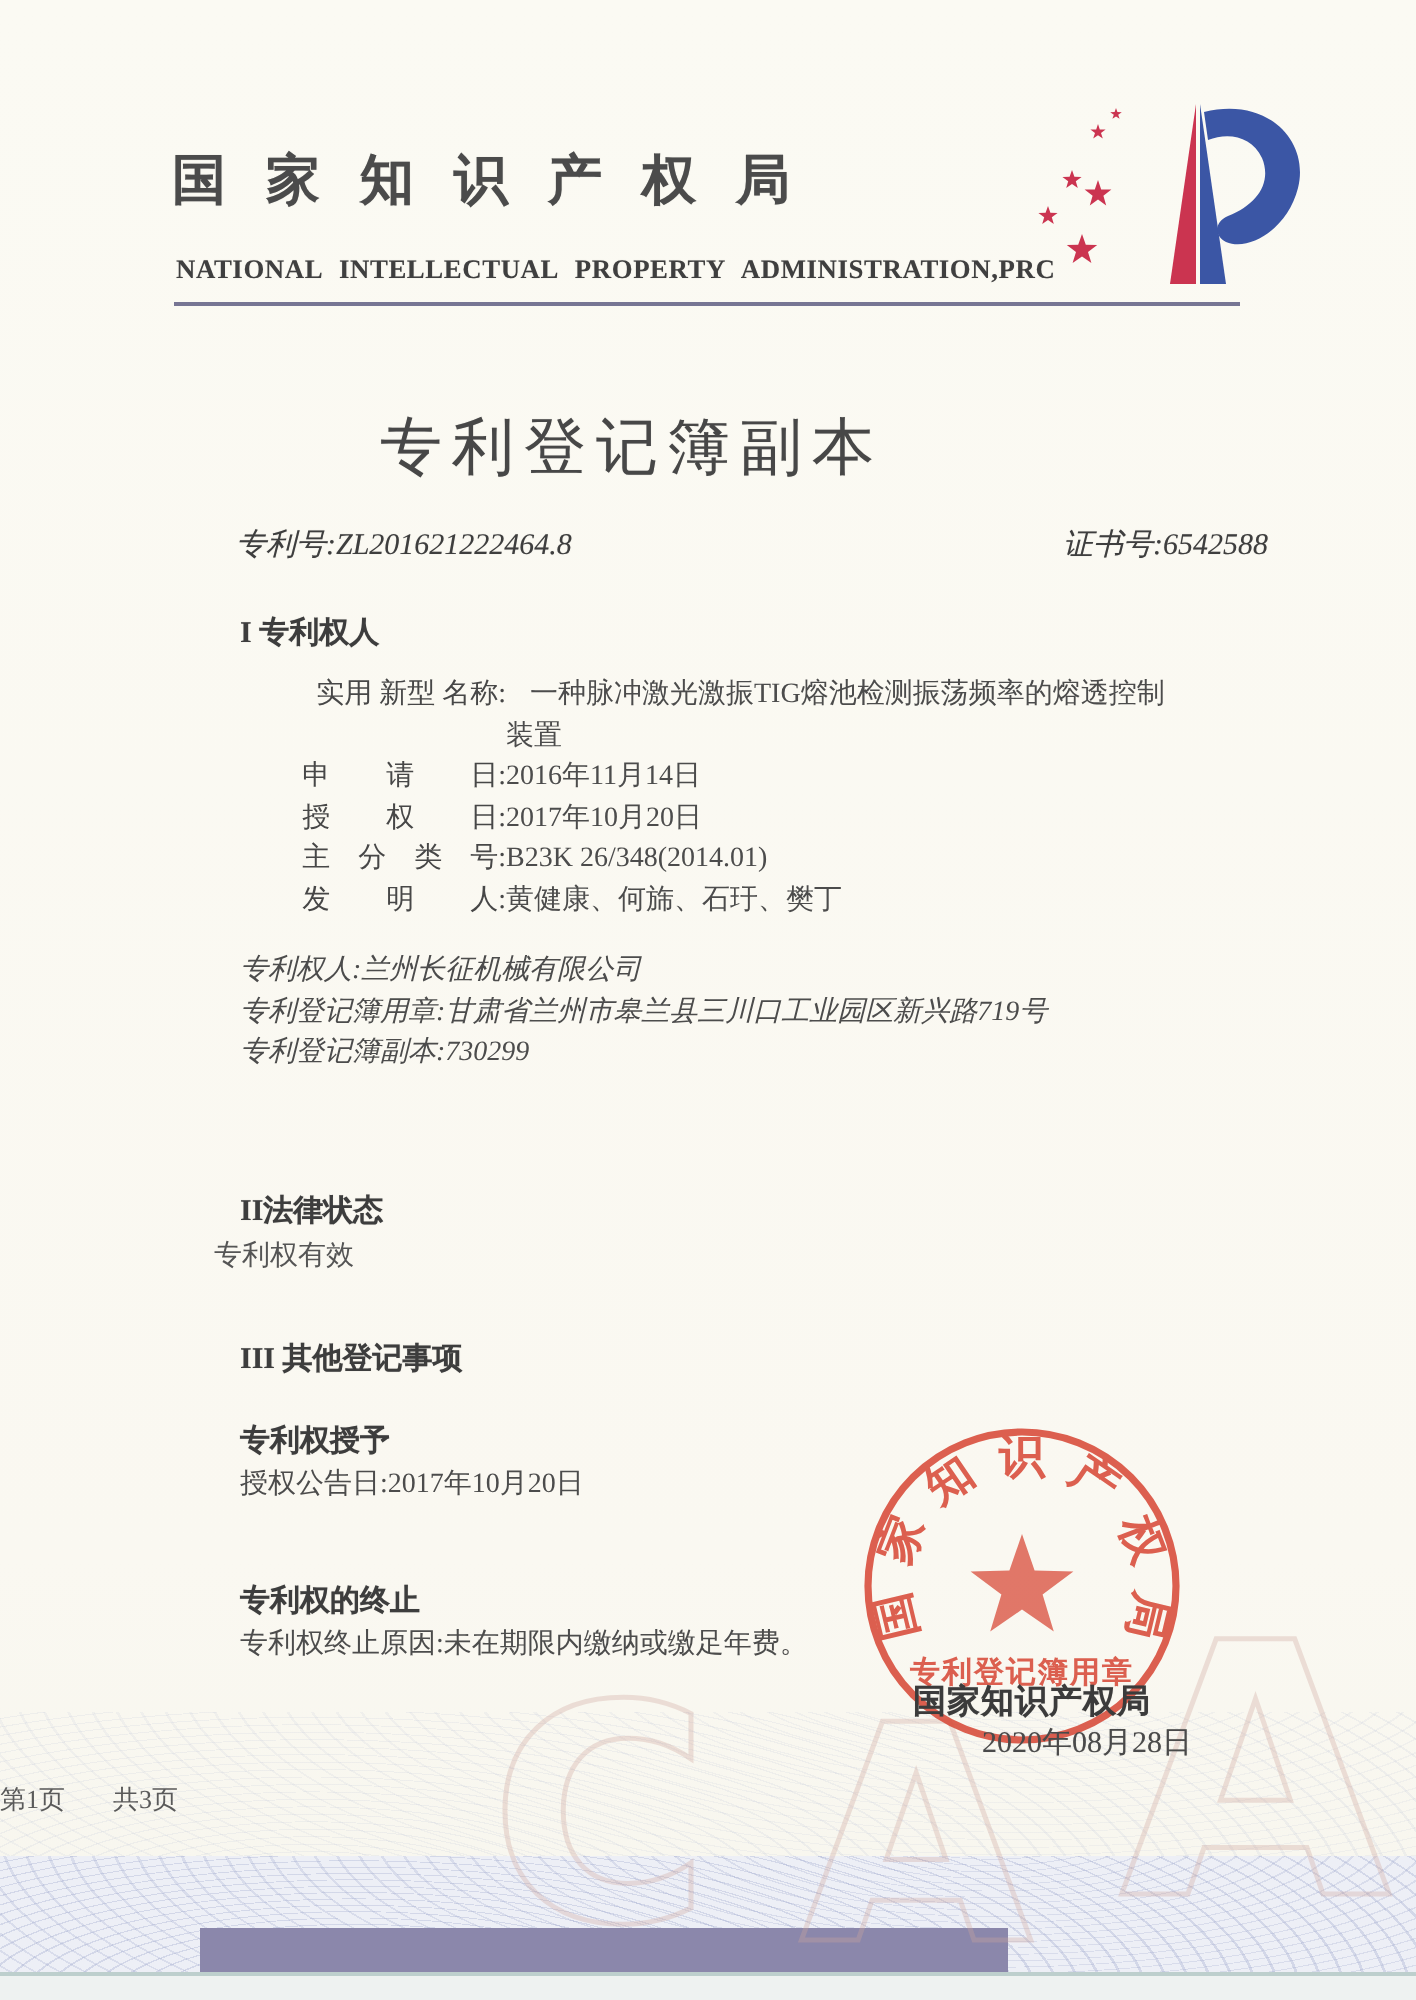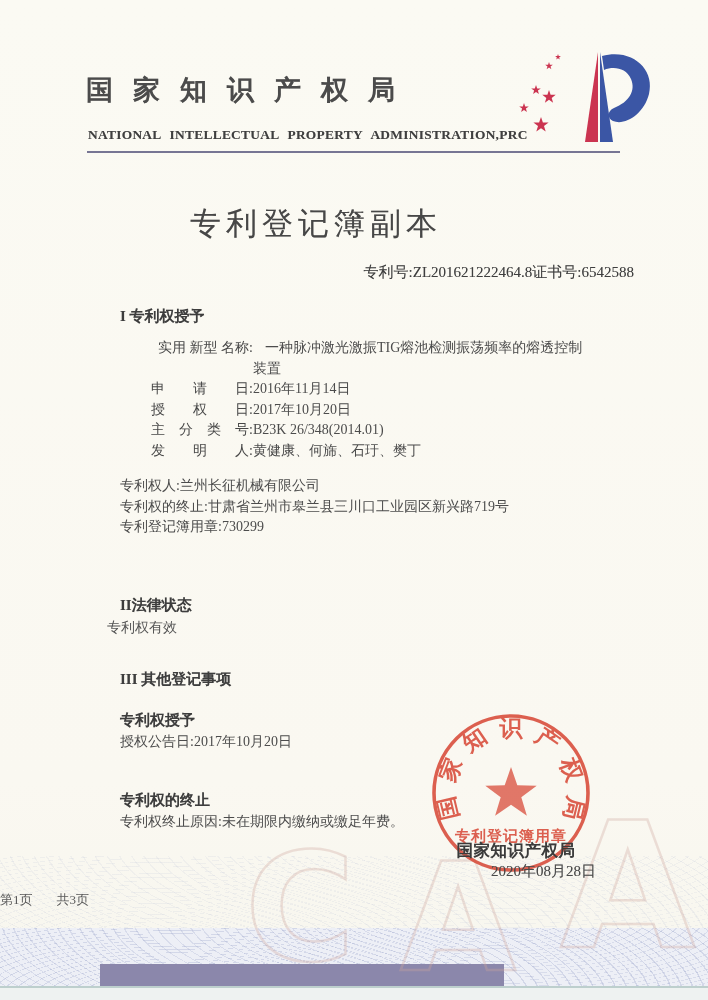--- a/index.html
+++ b/index.html
@@ -13,31 +13,31 @@
   .soft{text-shadow:0 0 .4px rgba(90,90,90,.4);}
 
   
   .org-cn{left:86px;top:72px;font-size:27px;font-weight:600;letter-spacing:20px;color:#4b4b4b;white-space:nowrap;}
   .org-en{left:88px;top:127px;font-size:13.4px;font-weight:bold;letter-spacing:.3px;word-spacing:5px;color:#3f3f3f;white-space:nowrap;}
   .divider{left:87px;top:151px;width:533px;height:2px;background:#5f5e82;opacity:.85;}
   .logo{left:503px;top:46px;width:160px;height:104px;}
 
   
   .doc-title{left:0;top:203px;width:632px;text-align:center;font-size:31px;letter-spacing:5px;color:#474747;}
-  .meta-row{left:118px;top:263px;width:516px;display:flex;justify-content:flex-end;font-size:15px;color:#3e3e3e;}
+  .meta-row{left:118px;top:263px;width:516px;display:flex;justify-content:space-between;font-size:15px;color:#3e3e3e;font-style:italic;}
 
   
   .h-bold{font-weight:bold;color:#3d3d3d;font-size:15px;white-space:nowrap;}
   .sec1-heading{left:120px;top:307px;}
   .bib{left:120px;top:338px;width:478px;font-size:14px;line-height:20.5px;}
   .bib-row{display:flex;align-items:flex-start;}
   .bib-label{width:133px;flex:0 0 133px;white-space:pre;color:#474747;text-align:right;}
   .bib-value{max-width:338px;color:#4c4c4c;}
   .bib-value.name{text-indent:12px;width:336px;}
-  .patentee{left:120px;top:476px;font-size:14px;line-height:20.6px;color:#4c4c4c;white-space:nowrap;}
+  .patentee{left:120px;top:476px;font-size:14px;line-height:20.6px;color:#4c4c4c;white-space:nowrap;font-style:italic;}
   .sec2-heading{left:120px;top:596px;}
   .sec2-status{left:107px;top:619px;font-size:14px;color:#555;}
   .sec3-heading{left:120px;top:670px;text-align:right;}
   .grant-h{left:120px;top:711px;}
   .grant-line{left:120px;top:733px;font-size:14px;color:#4c4c4c;}
   .term-h{left:120px;top:791px;}
   .term-line{left:120px;top:813px;font-size:14px;color:#4c4c4c;text-align:center;}
 
   
   .seal{left:426px;top:708px;width:170px;height:170px;z-index:2;opacity:.88;}
@@ -97,21 +97,21 @@
     <polygon class="lstar" fill="#cb3450" points="46.0,44.0 47.6,48.7 52.7,48.8 48.7,51.9 50.1,56.7 46.0,53.8 41.9,56.7 43.3,51.9 39.3,48.8 44.4,48.7"></polygon>
     <polygon class="lstar" fill="#cb3450" points="38.0,71.0 39.9,76.4 45.6,76.5 41.0,80.0 42.7,85.5 38.0,82.2 33.3,85.5 35.0,80.0 30.4,76.5 36.1,76.4"></polygon>
   </svg>
 
   <div class="abs doc-title soft">专利登记簿副本</div>
   <div class="abs meta-row">
     <span class="soft">专利号:ZL201621222464.8</span>
     <span class="soft">证书号:6542588</span>
   </div>
 
-  <div class="abs h-bold sec1-heading soft">I 专利权授予</div>
+  <div class="abs h-bold sec1-heading soft">I 专利权人</div>
   <div class="abs bib">
     <div class="bib-row">
       <span class="bib-label">实用 新型 名称:</span>
       <span class="bib-value name">一种脉冲激光激振TIG熔池检测振荡频率的熔透控制装置</span>
     </div>
     <div class="bib-row">
       <span class="bib-label">申　　请　　日:</span>
       <span class="bib-value">2016年11月14日</span>
     </div>
     <div class="bib-row">
@@ -123,22 +123,22 @@
       <span class="bib-value">B23K 26/348(2014.01)</span>
     </div>
     <div class="bib-row">
       <span class="bib-label">发　　明　　人:</span>
       <span class="bib-value">黄健康、何旆、石玗、樊丁</span>
     </div>
   </div>
 
   <div class="abs patentee">
     <div>专利权人:兰州长征机械有限公司</div>
-    <div>专利权的终止:甘肃省兰州市皋兰县三川口工业园区新兴路719号</div>
-    <div>专利登记簿用章:730299</div>
+    <div>专利登记簿用章:甘肃省兰州市皋兰县三川口工业园区新兴路719号</div>
+    <div>专利登记簿副本:730299</div>
   </div>
 
   <div class="abs h-bold sec2-heading soft">II法律状态</div>
   <div class="abs sec2-status">专利权有效</div>
 
   <div class="abs h-bold sec3-heading soft">III 其他登记事项</div>
   <div class="abs h-bold grant-h soft">专利权授予</div>
   <div class="abs grant-line">授权公告日:2017年10月20日</div>
   <div class="abs h-bold term-h soft">专利权的终止</div>
   <div class="abs term-line">专利权终止原因:未在期限内缴纳或缴足年费。</div>

